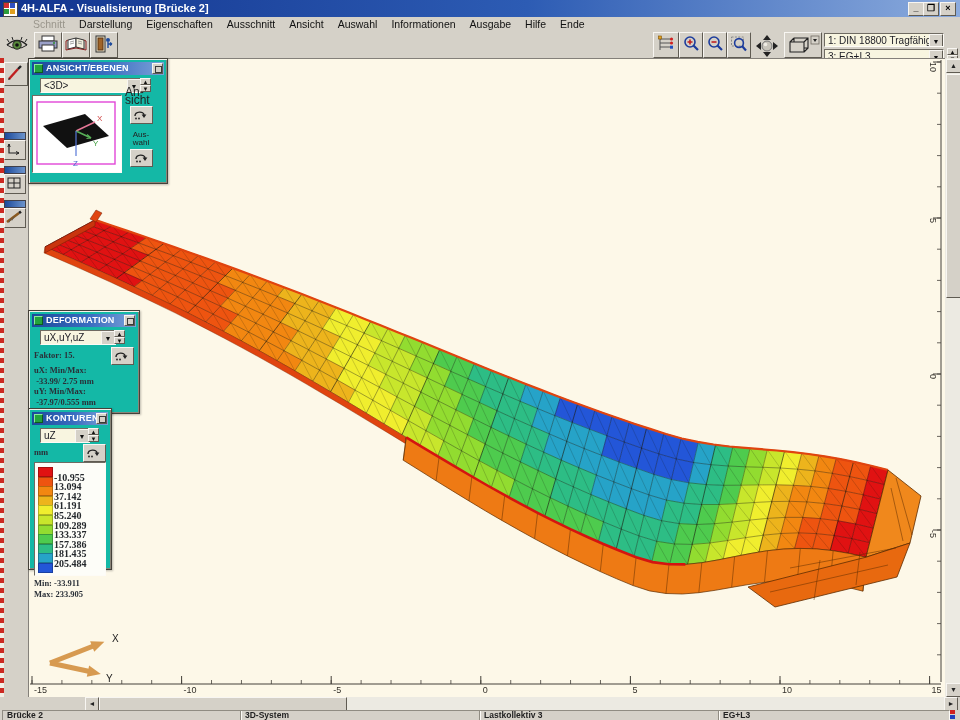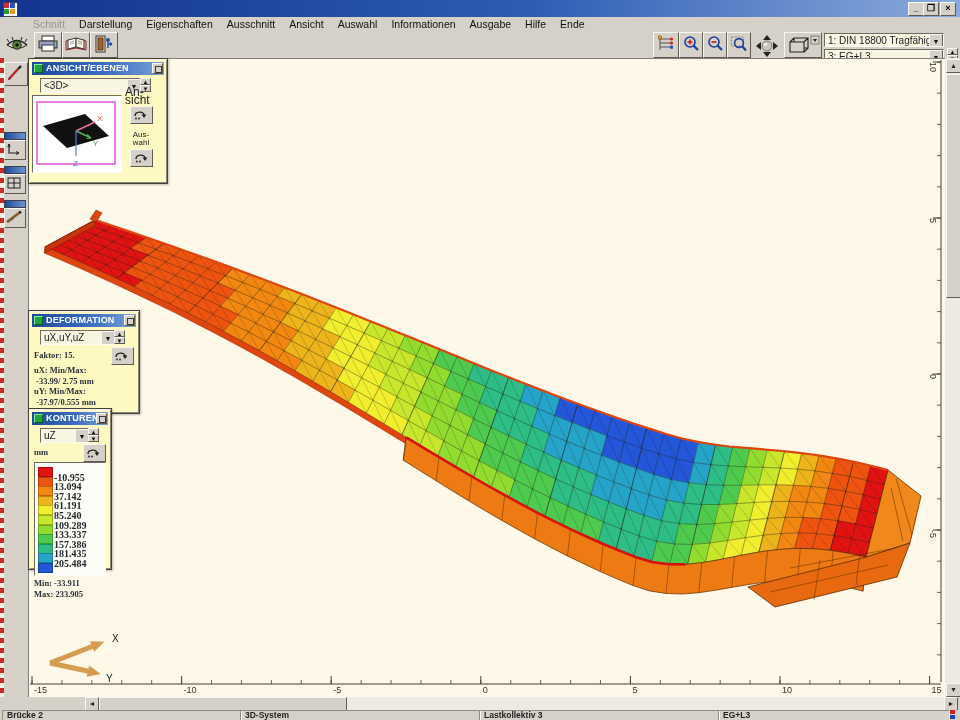--- a/index.html
+++ b/index.html
@@ -36,21 +36,21 @@
   #scene{position:absolute;left:0;top:0;z-index:2;pointer-events:none;}
   
   #leftstrip{position:absolute;left:0;top:58px;width:28px;height:652px;background:#d5d1c8;z-index:5;}
   #leftdash{position:absolute;left:0;top:0;width:4px;height:652px;
     background:repeating-linear-gradient(180deg,#cc2a22 0 5px,#f2efe6 5px 10px);}
   .ministub{position:absolute;left:4px;width:22px;}
   .ministub .mtitle{height:6px;background:linear-gradient(90deg,#1c4a9c,#6c94cc);
      border:1px solid #40404a;}
   .ministub .mbtn{height:18px;}
   
-  .panel{position:absolute;z-index:10;background:#fef9c3;border:1px solid #45413a;
+  .panel{position:absolute;z-index:10;background:#14b8a6;border:1px solid #45413a;
     box-shadow:inset 1px 1px 0 #f5f2ea, inset -1px -1px 0 #8a8578, 1px 1px 2px rgba(0,0,0,.25);
     padding:3px;}
   .ptitle{height:13px;background:linear-gradient(90deg,#1c4a9c,#3a6cc0 55%,#7aa2d8);
     color:#fff;font-size:9px;font-weight:bold;line-height:13px;position:relative;
     padding-left:14px;letter-spacing:.2px;}
   .picon{position:absolute;left:2px;top:2px;width:9px;height:9px;background:#23a33c;
     border-top:1px solid #8ae89c;border-left:1px solid #8ae89c;
     border-right:1px solid #0c5c1c;border-bottom:1px solid #0c5c1c;box-sizing:border-box;}
   .pclose{position:absolute;right:1px;top:1px;width:11px;height:11px;box-sizing:border-box;}
   .pclose i{position:absolute;left:2px;top:2px;width:5px;height:5px;border:1px solid #3a3a3a;
@@ -85,20 +85,21 @@
 
 <div id="app">
 
   <div id="titlebar">
     <span class="ticon">
       <i style="left:0;top:0;background:#d03030"></i>
         <i style="left:6px;top:0;background:#3050c0"></i>
       <i style="left:0;top:6px;background:#2c9c3c"></i>
         <i style="left:6px;top:6px;background:#e0a020"></i>
     </span>
+    <span id="title-text">4H-ALFA - Visualisierung [Brücke 2]</span>
     <span class="winbtn raised" style="right:36px">_</span>
     <span class="winbtn raised" style="right:21px">❐</span>
     <span class="winbtn raised" style="right:4px">×</span>
   </div>
 
   <div id="menubar"><span class="menuitem disabled">Schnitt</span><span class="menuitem">Darstellung</span><span class="menuitem">Eigenschaften</span><span class="menuitem">Ausschnitt</span><span class="menuitem">Ansicht</span><span class="menuitem">Auswahl</span><span class="menuitem">Informationen</span><span class="menuitem">Ausgabe</span><span class="menuitem">Hilfe</span><span class="menuitem">Ende</span></div>
 
   <div id="toolbar">
     <span class="tbtn" style="left:4px;width:26px">
       <svg width="24" height="20" viewBox="0 0 24 20">

